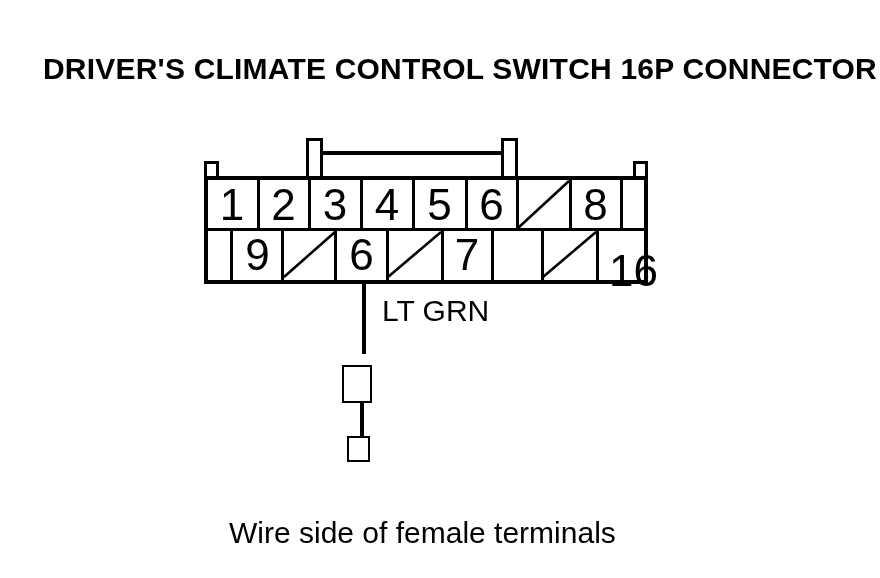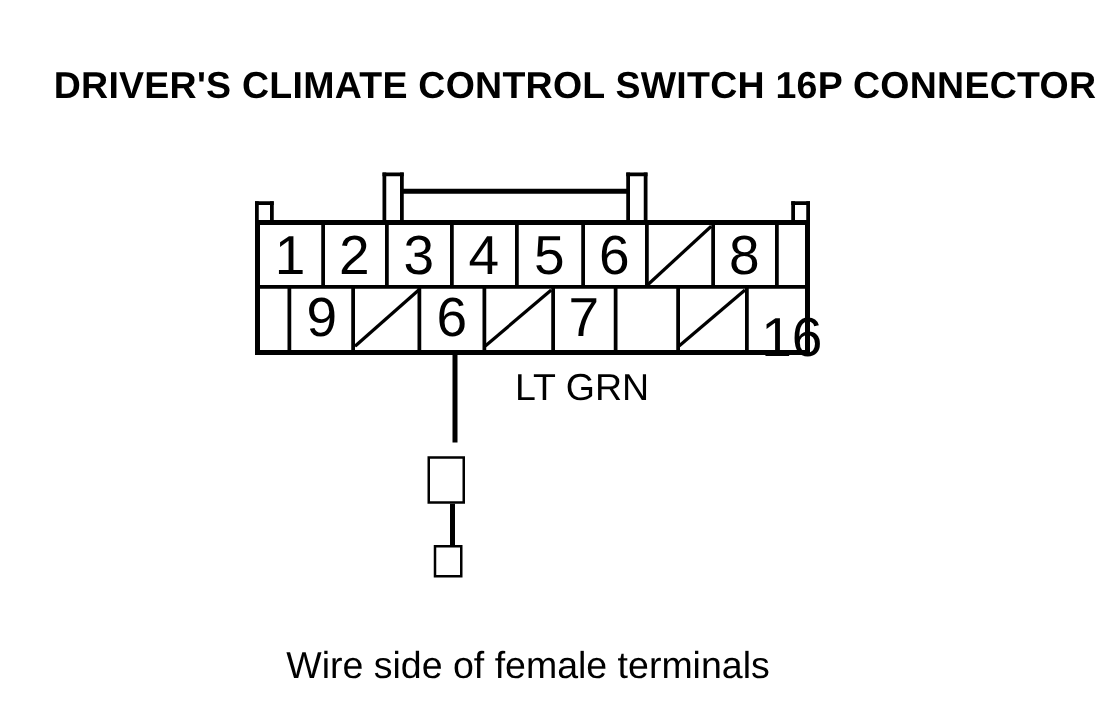--- a/index.html
+++ b/index.html
@@ -105,21 +105,21 @@
   </div>
   <div class="abs pin-cell" style="left:442px;top:231px;width:50px;">7</div>
   <div class="abs slash-cell" style="left:542px;top:231px;width:55px;height:47px;">
     <svg viewBox="0 0 55 47" preserveAspectRatio="none">
         <line x1="1" y1="46" x2="54" y2="1"></line>
       </svg>
   </div>
   <div class="abs pin-cell" style="left:597px;top:247px;width:49px;margin-left:12px;">16</div>
 
   <div class="abs wire-line" style="left:362px;top:282px;height:72px;"></div>
-  <div class="abs label-text" style="left:382px;top:296px;margin-left:30px;">LT GRN</div>
+  <div class="abs label-text" style="left:382px;top:296px;">LT GRN</div>
 
   <div class="abs terminal" style="left:342px;top:365px;width:30px;height:38px;"></div>
   <div class="abs wire-line" style="left:360px;top:403px;height:34px;"></div>
   <div class="abs terminal" style="left:347px;top:436px;width:23px;height:26px;"></div>
 
 </div>
 
 <div class="abs label-text" style="left:229px;top:518px;">Wire side of female terminals</div>
 
 </body></html>

